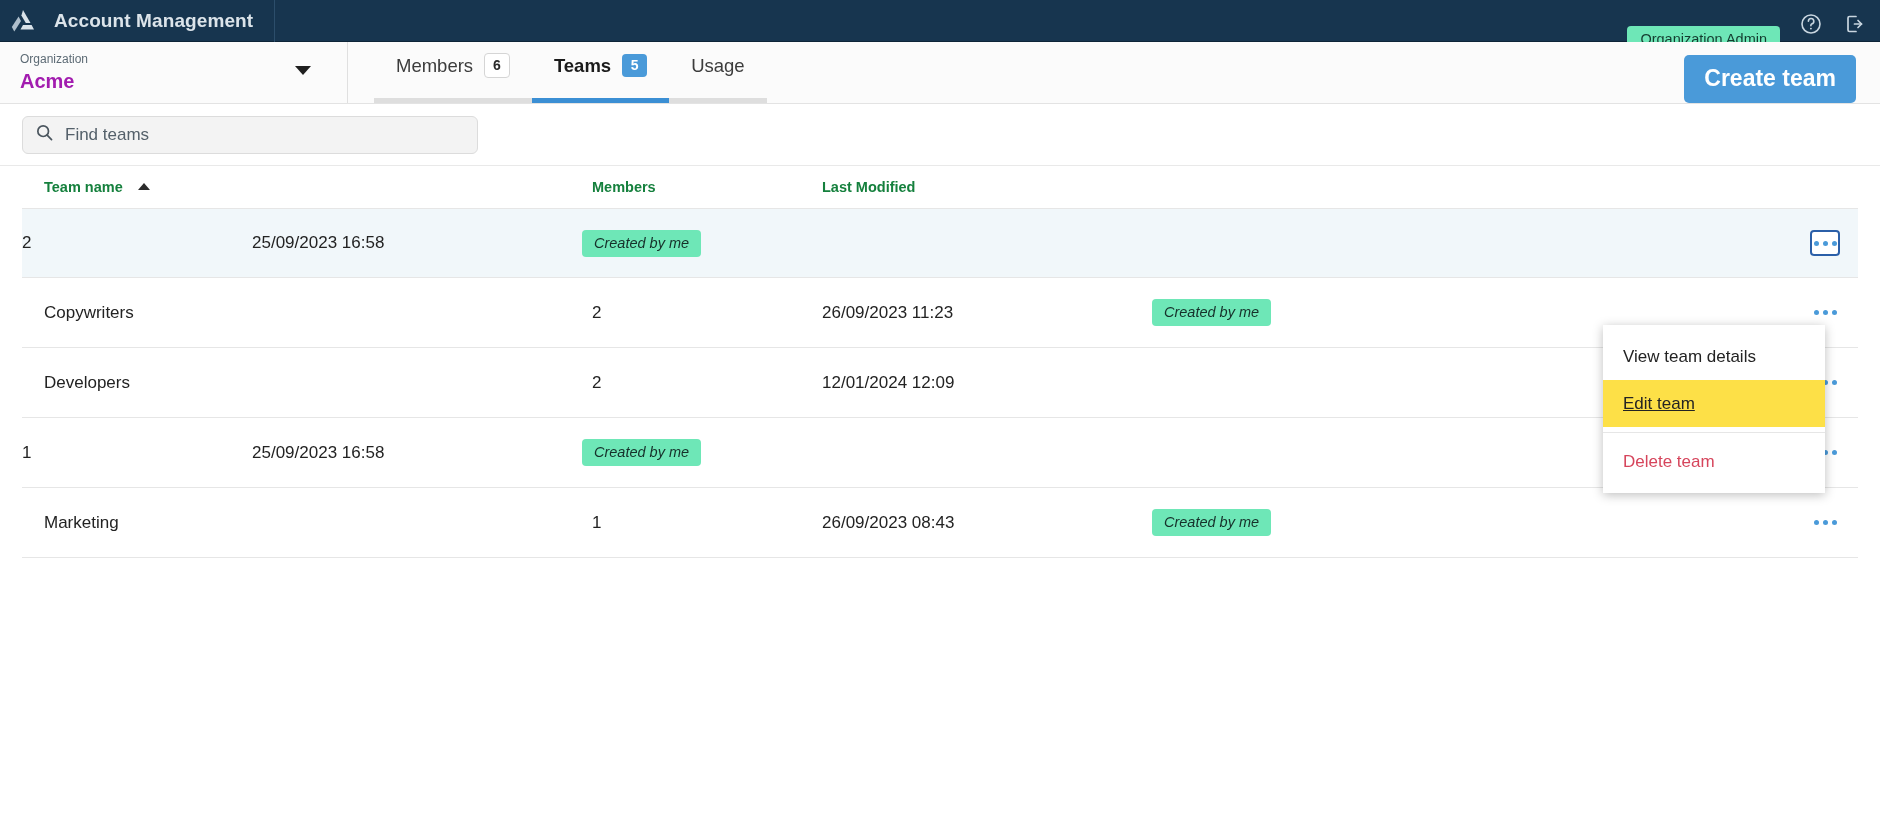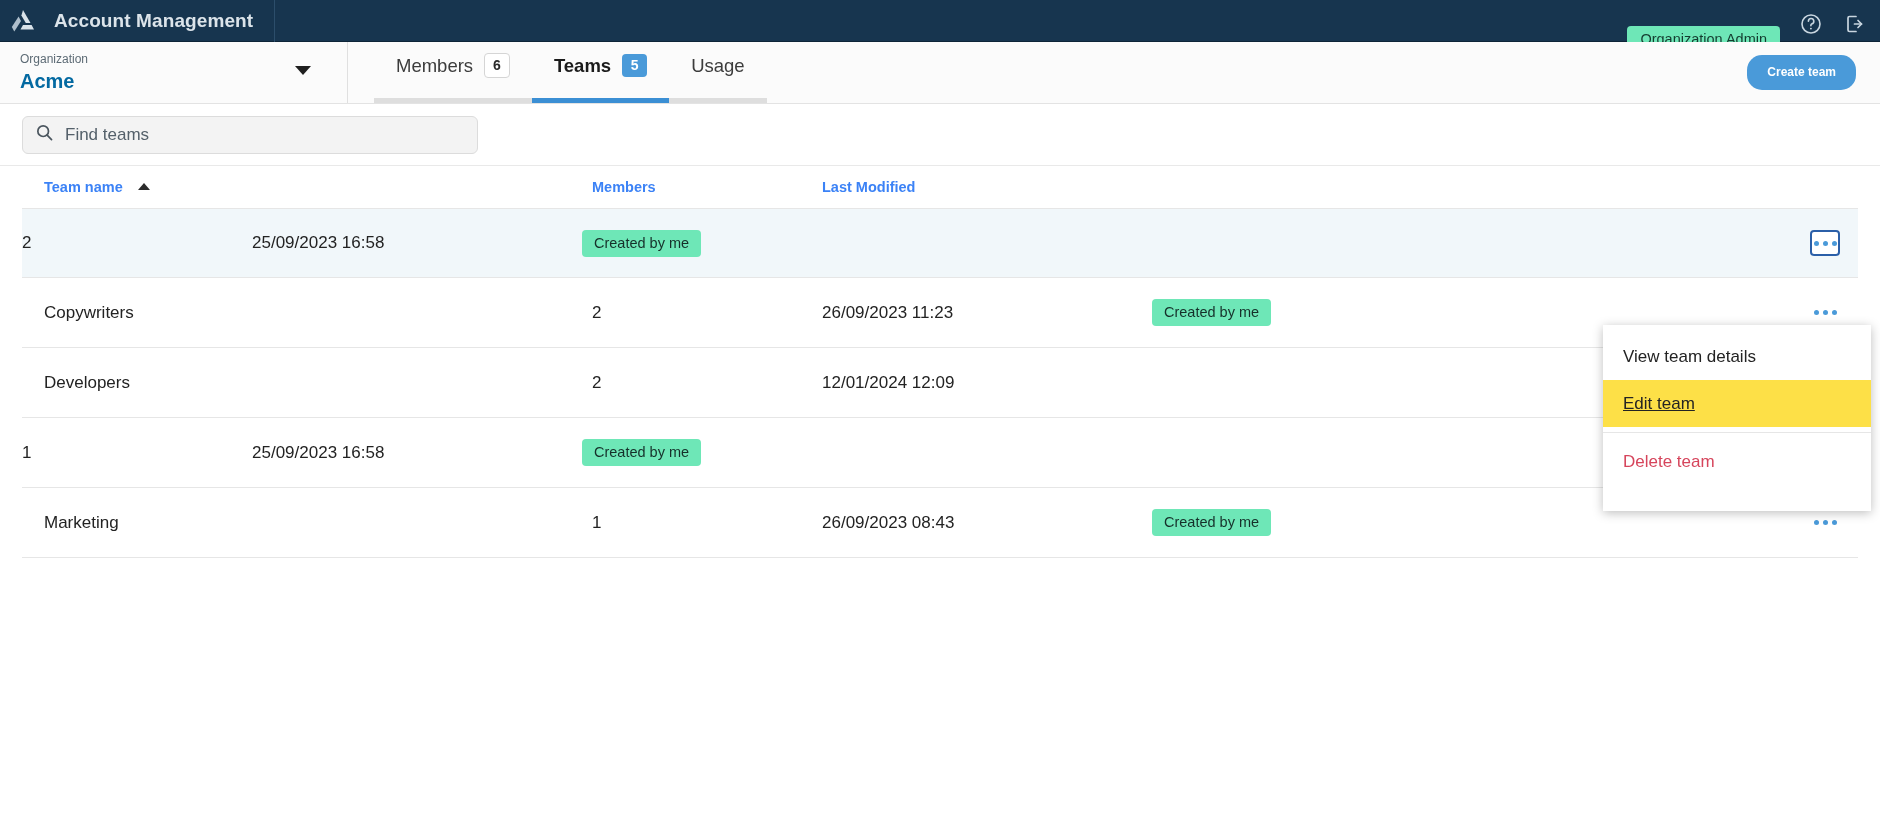--- a/index.html
+++ b/index.html
@@ -71,21 +71,21 @@
   #org-select {
     width: 348px;
     flex: none;
     position: relative;
     padding: 9px 0 0 20px;
     border-right: 1px solid #e0e0e0;
     background: #fbfbfb;
     cursor: pointer;
   }
   #org-label { font-size: 12px; color: #5d6b75; line-height: 17px; }
-  #org-value { font-size: 20px; font-weight: bold; color: #0369a1; line-height: 26px; }
+  #org-value { font-size: 20px; font-weight: bold; color: #a21caf; line-height: 26px; }
   #org-caret {
     position: absolute; right: 36px; top: 24px;
     width: 0; height: 0;
     border-left: 8px solid transparent;
     border-right: 8px solid transparent;
     border-top: 9px solid #1f1f1f;
   }
 
   #tabs {
     display: flex;
@@ -126,23 +126,23 @@
   }
   .tab-badge.plain { background: #fff; border: 1px solid #d5d5d5; color: #2a2a2a; }
   .tab-badge.accent { background: #4a9ad9; color: #ffffff; }
 
   #create-team {
     position: absolute;
     right: 24px; top: 13px;
     background: #4a9ad9;
     color: #fff;
     border: none;
-    border-radius: 15px;
+    border-radius: 5px;
     font-family: inherit;
-    font-size: 12px;
+    font-size: 23px;
     font-weight: bold;
     padding: 10px 20px 11px;
     cursor: pointer;
   }
 
   
   #search-bar {
     height: 62px;
     display: flex;
     align-items: center;
@@ -175,21 +175,21 @@
   #table { position: relative; padding: 0 22px; background: #fff; }
   .row {
     display: flex;
     align-items: center;
     position: relative;
   }
   #thead {
     height: 42px;
     font-size: 14.5px;
     font-weight: bold;
-    color: #3b82f6;
+    color: #15803d;
   }
   .tbody-row {
     height: 70px;
     border-bottom: 1px solid #e6e6e6;
     font-size: 17px;
     color: #232323;
   }
   .tbody-row.first { border-top: 1px solid #e6e6e6; }
   .tbody-row.highlight { background: #f1f7fa; }
 
@@ -209,44 +209,45 @@
     border-bottom: 7px solid #2b2b2b;
   }
 
   .created-badge {
     display: inline-block;
     background: #6ee7b7;
     color: #16302a;
     font-size: 14.5px;
     border-radius: 4px;
     padding: 5px 12px 6px;
+    font-style: italic;
   }
 
   .kebab {
     width: 30px; height: 26px;
     border-radius: 4px;
     display: flex; align-items: center; justify-content: center;
     gap: 4px;
     cursor: pointer;
     background: transparent;
     border: 2px solid transparent;
   }
   .kebab.focused { border-color: #2b5fa8; background: #ffffff; }
   .kebab i { width: 5px; height: 5px; border-radius: 50%; background: #4a9ad9; display: block; }
 
   
   #menu {
     position: absolute;
     left: 1603px;
     top: 325px;
-    width: 268px;
+    width: 222px;
     background: #ffffff;
     box-shadow: 0 2px 10px rgba(0,0,0,.26);
     z-index: 30;
-    padding: 8px 0 26px;
+    padding: 8px 0 8px;
   }
   .menu-item {
     height: 47px;
     display: flex;
     align-items: center;
     padding-left: 20px;
     font-size: 17px;
     color: #232323;
     cursor: pointer;
   }

